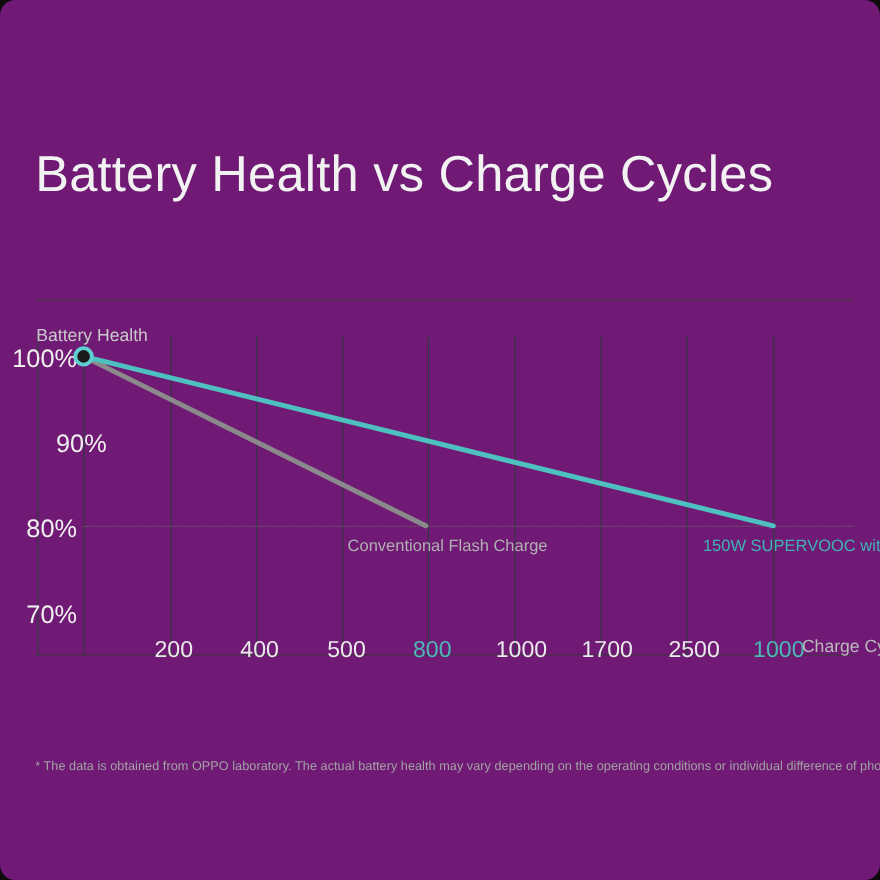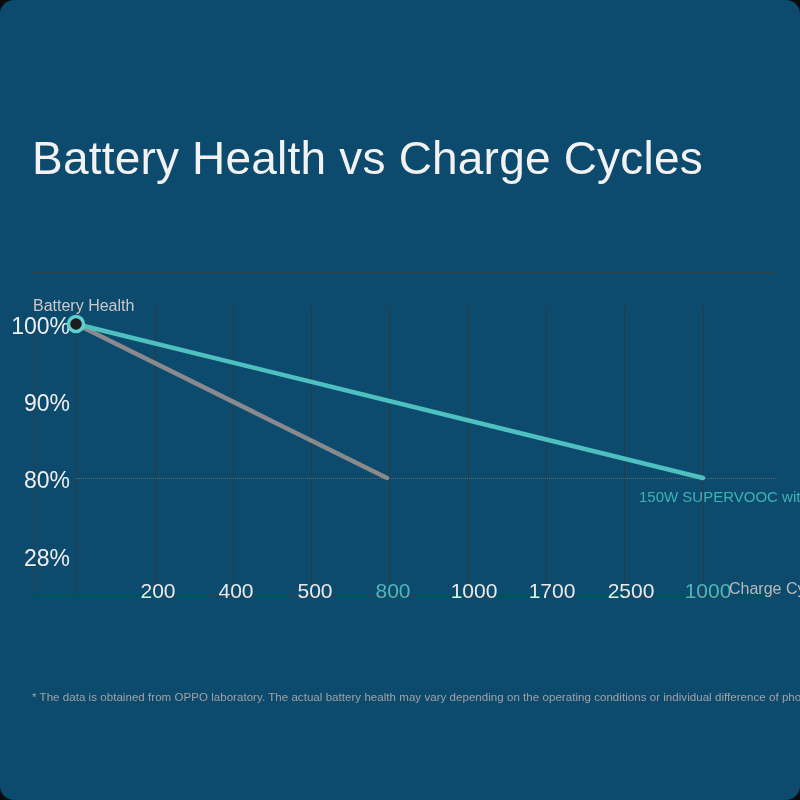--- a/index.html
+++ b/index.html
@@ -13,21 +13,21 @@
     height: 800px;
     overflow: hidden;
     font-family: "Liberation Sans", sans-serif;
     -webkit-font-smoothing: antialiased;
   }
 
   #slide {
     position: relative;
     width: 800px;
     height: 800px;
-    background: #0c4a6e;
+    background: #701a75;
     border-radius: 14px;
     overflow: hidden;
   }
 
   
   #title {
     position: absolute;
     left: 32px;
     top: 100px;
     font-size: 46px;
@@ -200,47 +200,48 @@
       <div class="vgrid" style="left:624px;"></div>
       <div class="vgrid" style="left:703px;"></div>
 
       <div class="hgrid-dotted" style="top:462px;"></div>
 
       <div id="yaxis-title">Battery Health</div>
 
       <div class="ylabel-wrap" style="top:297px;">
         <span class="ylabel">100%</span>
       </div>
-      <div class="ylabel-wrap" style="top:374px;">
+      <div class="ylabel-wrap" style="top:374px;padding-left:27px;">
         <span class="ylabel">90%</span>
       </div>
       <div class="ylabel-wrap" style="top:451px;">
         <span class="ylabel">80%</span>
       </div>
       <div class="ylabel-wrap" style="top:529px;">
-        <span class="ylabel">28%</span>
+        <span class="ylabel">70%</span>
       </div>
 
       <div class="xtick" style="left:158px;">200</div>
       <div class="xtick" style="left:236px;">400</div>
       <div class="xtick" style="left:315px;">500</div>
       <div class="xtick accent" style="left:393px;">800</div>
       <div class="xtick" style="left:474px;">1000</div>
       <div class="xtick" style="left:552px;">1700</div>
       <div class="xtick" style="left:631px;">2500</div>
       <div class="xtick accent" style="left:708px;">1000</div>
 
       <div id="xaxis-title">Charge Cycles</div>
 
       <svg id="series-svg" width="800" height="800">
         <line x1="76" y1="308" x2="387" y2="462" stroke="#8a8a8c" stroke-width="4.5" stroke-linecap="round"></line>
         <line x1="76" y1="308" x2="703" y2="462" stroke="#4fc0c0" stroke-width="4.5" stroke-linecap="round"></line>
         <circle cx="76" cy="308" r="7.5" fill="#1b1b1d" stroke="#5fd0d0" stroke-width="3.5"></circle>
       </svg>
 
+      <div class="series-label" id="label-conventional">Conventional Flash Charge</div>
 
       <div class="series-label" id="label-supervooc">150W SUPERVOOC with BHE</div>
 
     </div>
   </div>
 
   <div id="footnote">* The data is obtained from OPPO laboratory. The actual battery health may vary depending on the operating conditions or individual difference of phones.</div>
 
 </div>
 

